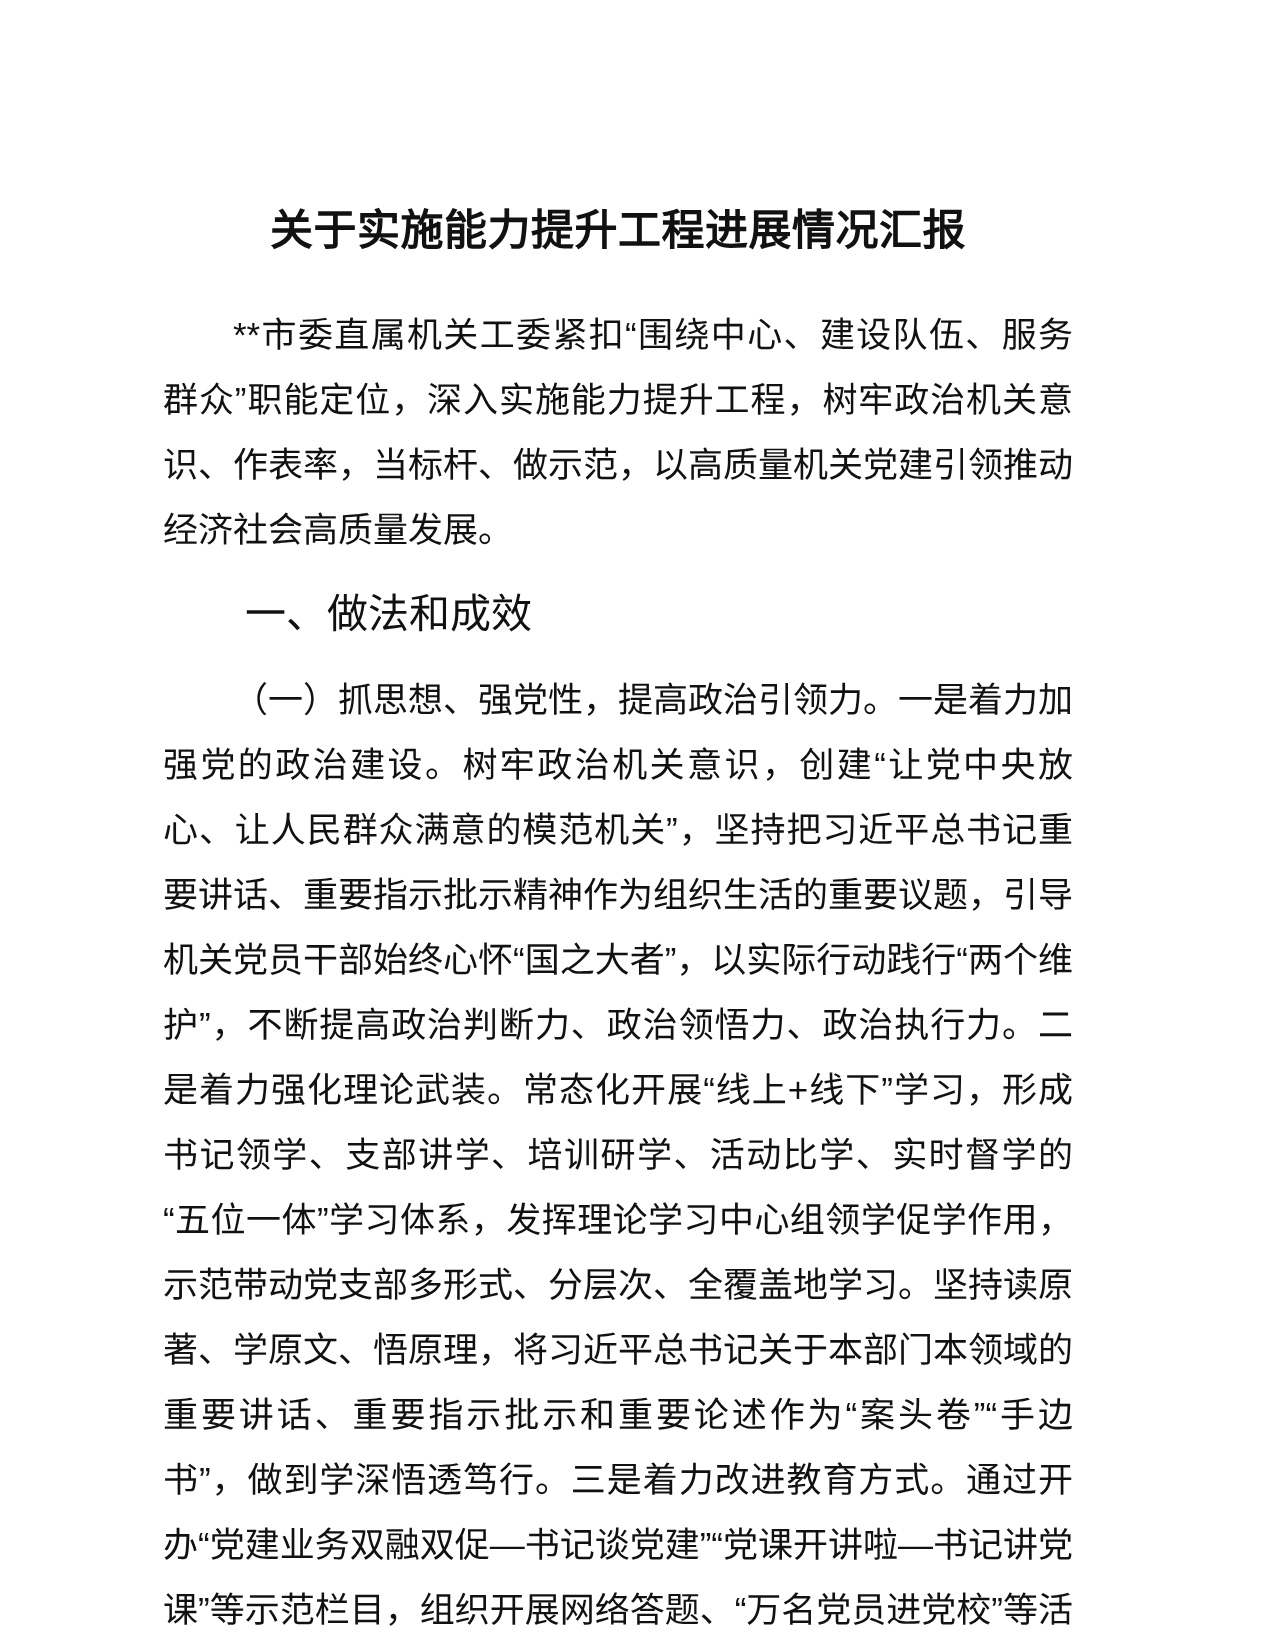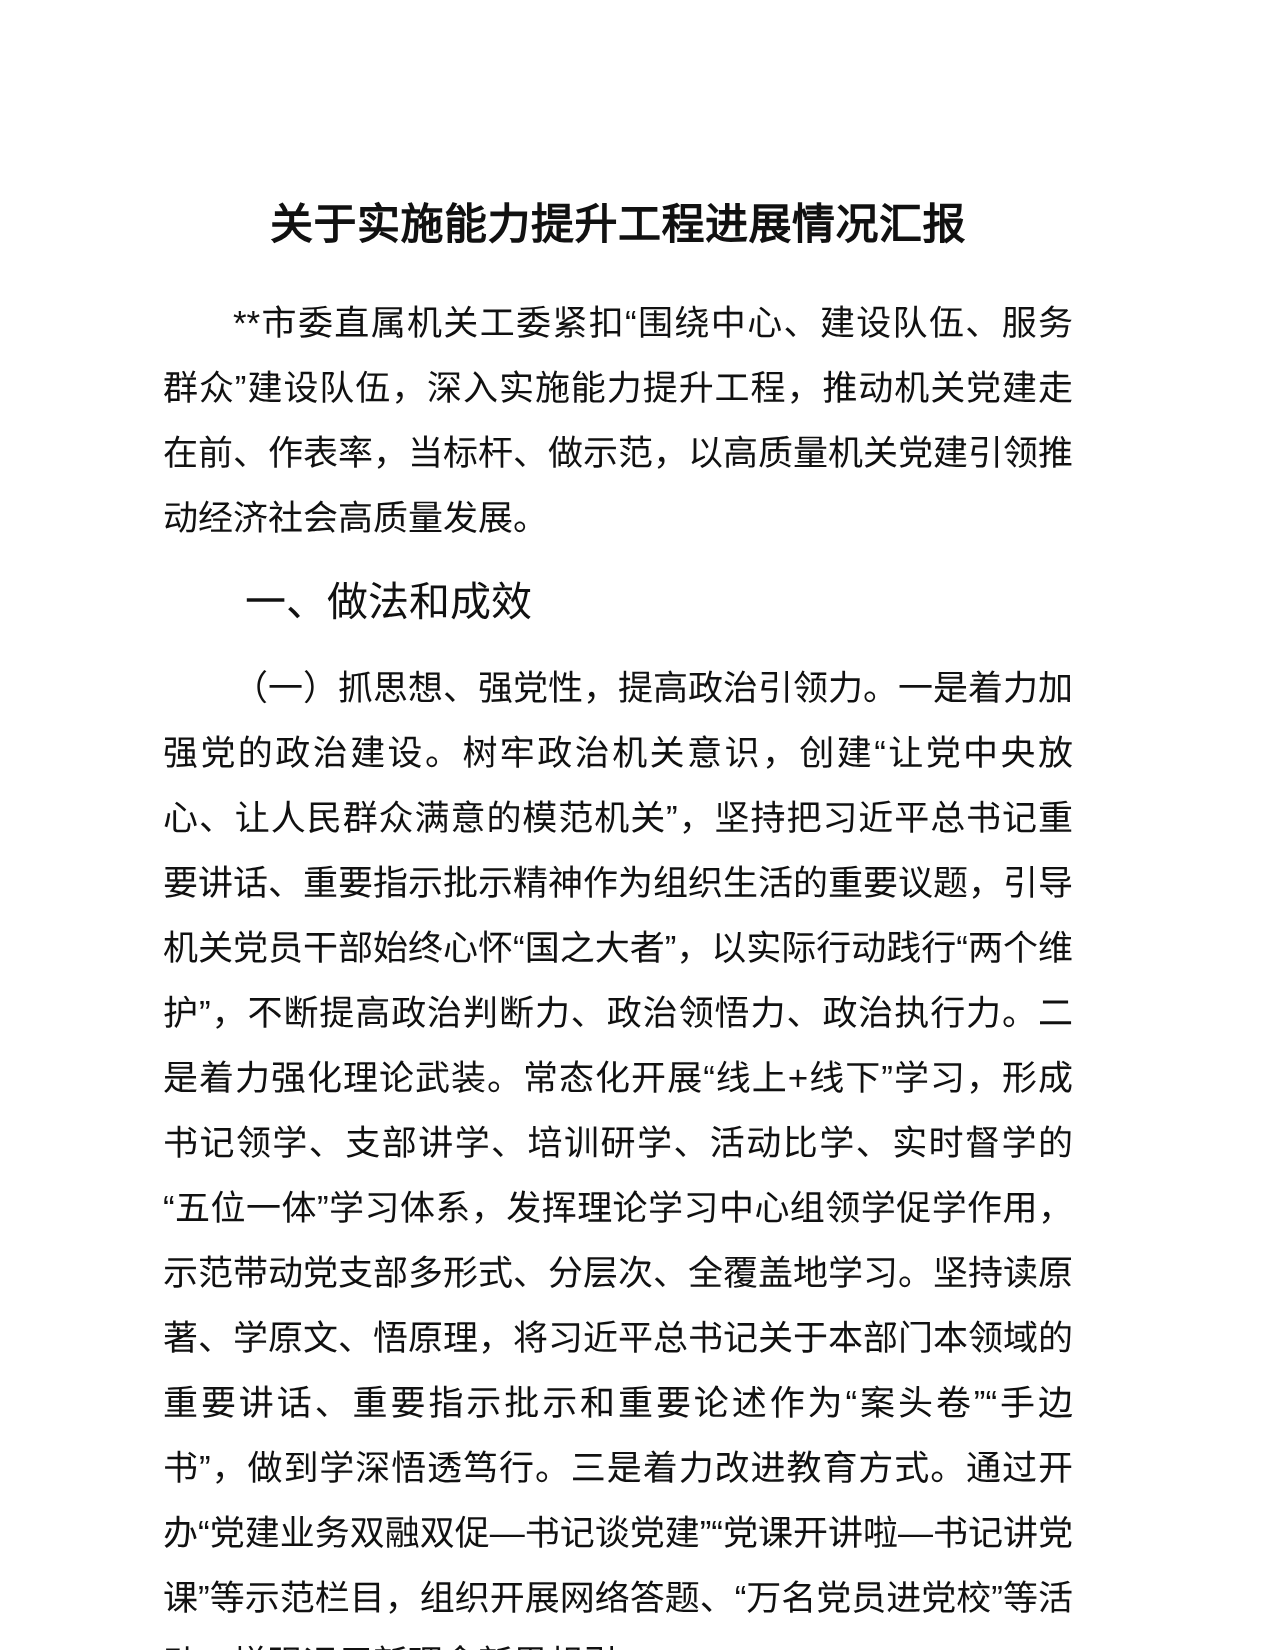--- a/index.html
+++ b/index.html
@@ -24,21 +24,21 @@
   .content {
     position: absolute;
     left: 163px;
     top: 0;
     width: 910px;
     height: 1650px;
     box-sizing: border-box;
     overflow: hidden;
   }
   .doc-title {
-    margin: 0;
+    margin: 6px;
     padding: 0;
     font-size: 43px;
     font-weight: bold;
     line-height: 1.0;
     text-align: center;
     letter-spacing: 0.5px;
     color: #111111;
     padding-top: 203px;
     white-space: nowrap;
   }
@@ -77,21 +77,21 @@
 </head>
 <body>
 
 <div class="page">
   <div class="content">
 
     <h1 class="doc-title">关于实施能力提升工程进展情况汇报</h1>
 
     <div class="gap-title-body"></div>
 
-    <p class="para indent">**市委直属机关工委紧扣“围绕中心、建设队伍、服务群众”建设队伍，深入实施能力提升工程，推动机关党建走在前、作表率，当标杆、做示范，以高质量机关党建引领推动经济社会高质量发展。</p>
+    <p class="para indent">**市委直属机关工委紧扣“围绕中心、建设队伍、服务群众”职能定位，深入实施能力提升工程，树牢政治机关意识、作表率，当标杆、做示范，以高质量机关党建引领推动经济社会高质量发展。</p>
 
     <div class="gap-section"></div>
 
     <p class="section-heading">一、做法和成效</p>
 
     <div class="gap-para"></div>
 
     <p class="para indent tail-clip">（一）抓思想、强党性，提高政治引领力。一是着力加强党的政治建设。树牢政治机关意识，创建“让党中央放心、让人民群众满意的模范机关”，坚持把习近平总书记重要讲话、重要指示批示精神作为组织生活的重要议题，引导机关党员干部始终心怀“国之大者”，以实际行动践行“两个维护”，不断提高政治判断力、政治领悟力、政治执行力。二是着力强化理论武装。常态化开展“线上+线下”学习，形成书记领学、支部讲学、培训研学、活动比学、实时督学的“五位一体”学习体系，发挥理论学习中心组领学促学作用，示范带动党支部多形式、分层次、全覆盖地学习。坚持读原著、学原文、悟原理，将习近平总书记关于本部门本领域的重要讲话、重要指示批示和重要论述作为“案头卷”“手边书”，做到学深悟透笃行。三是着力改进教育方式。通过开办“党建业务双融双促—书记谈党建”“党课开讲啦—书记讲党课”等示范栏目，组织开展网络答题、“万名党员进党校”等活动，增强运用新理念新思想引</p>
 
   </div>

